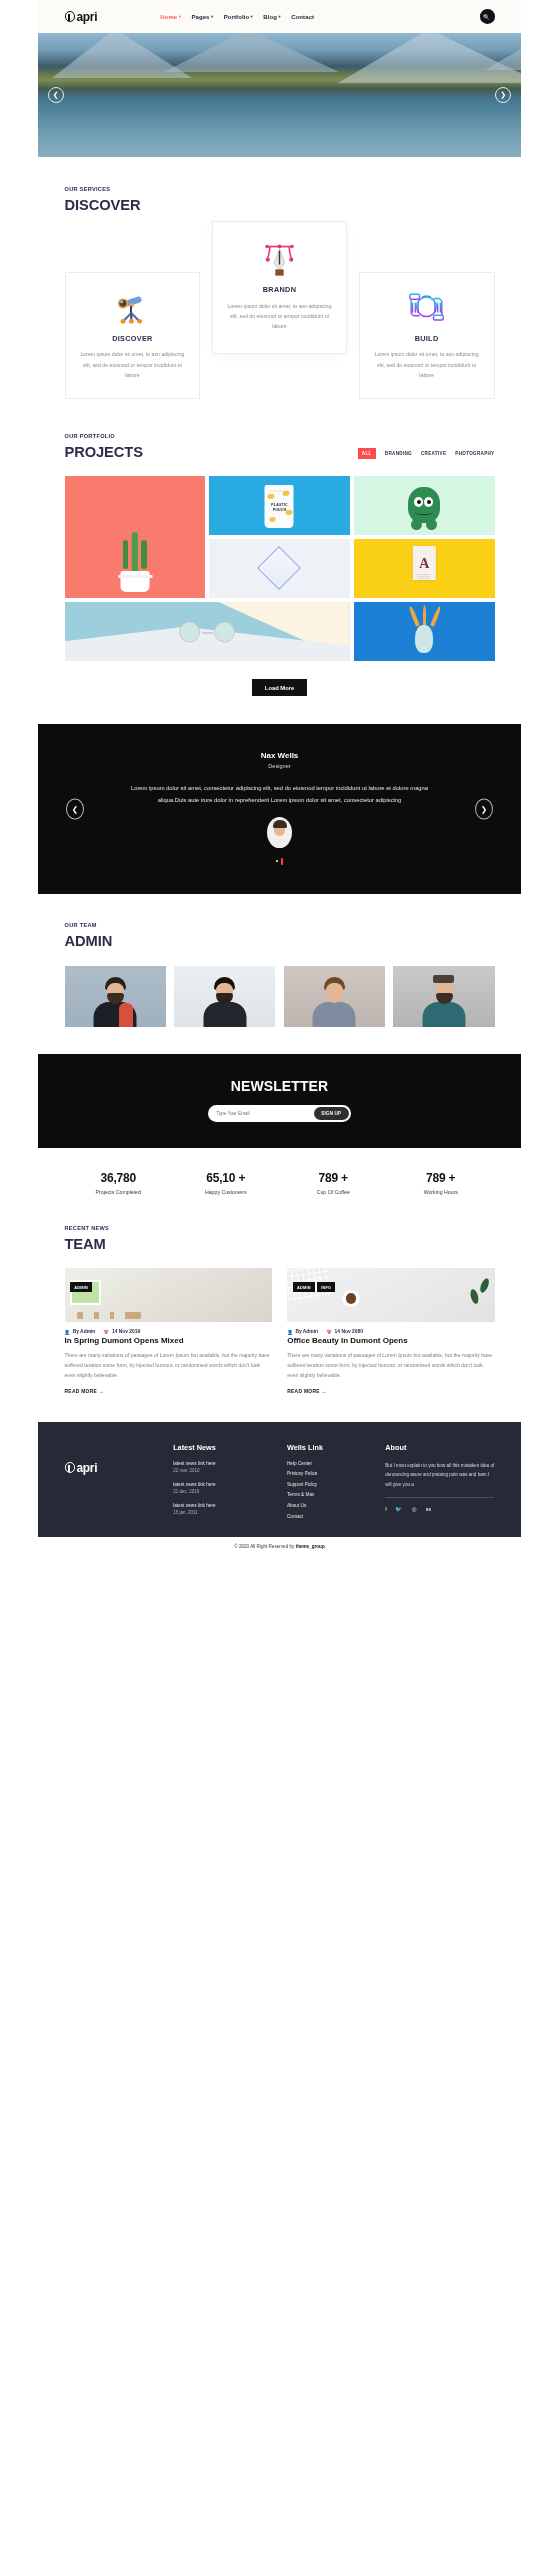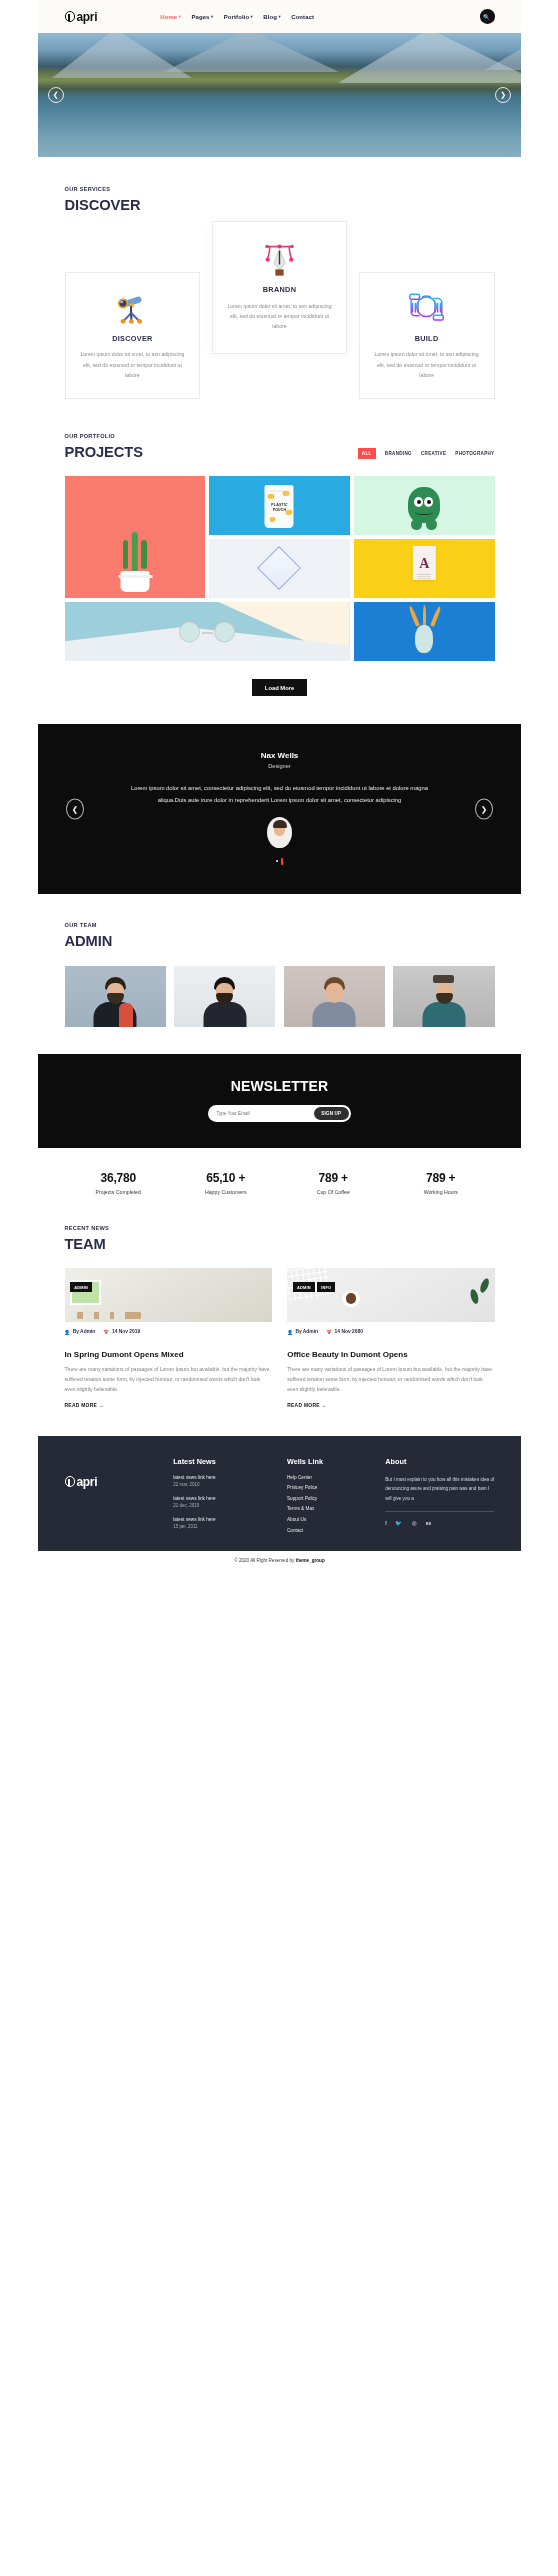--- a/index.html
+++ b/index.html
@@ -294,21 +294,21 @@
     background-size: 5.6px 5.6px; transform: rotate(-8deg); }
   .n2-cup { position:absolute; left:54px; top:21px; width:19.6px; height:19.6px; border-radius:50%; background:#fff; border:1.4px solid #e8e8e8; }
   .n2-cup::after { content:""; position:absolute; inset:3.5px; border-radius:50%; background:#6b4226; }
   .n2-leaf { position:absolute; right:7px; top:9.8px; width:7px; height:15.4px; background:#2e5e36; border-radius:50% 50% 50% 50%; transform: rotate(22deg); }
   .n2-leaf.b { right:17px; top:21px; transform: rotate(-15deg); }
   .badges { position: absolute; left: 5.6px; top: 14px; display: flex; gap: 2.1px; }
   .badge { background: #111; color: #fff; font-size: 3.9px; font-weight: 700; letter-spacing: 0.2px; padding: 2.8px 4.2px; }
   .news-meta { display: flex; align-items: center; gap: 8.4px; margin-top: 7px; }
   .news-meta span { font-size: 4.9px; font-weight: 600; color: #2b2e4a; display: inline-flex; align-items: center; gap: 2.1px; }
   .mi { color: #ff4b4b; font-size: 4.9px; }
-  .news-title { font-size: 8px; font-weight: 800; color: #111; margin-top: 15px; }
+  .news-title { font-size: 8px; font-weight: 800; color: #111; margin-top: 1px; }
   .news-text { font-size: 5.1px; line-height: 2.05; color: #7e7e88; margin-top: 4.9px; }
   .read-more { font-size: 4.9px; font-weight: 700; letter-spacing: 0.3px; color: #111; margin-top: 7.7px; }
 
   
   .footer { background: #252a36; color: #fff; padding: 21px 26.5px 18px; }
   .footer-grid { display: grid; grid-template-columns: 0.95fr 1fr 0.85fr 1.05fr; gap: 9.8px; }
   .f-logo { padding-top: 18px; }
   .f-title { font-size: 7.3px; font-weight: 700; color: #fff; }
   .f-news-item { margin-top: 9px; }
   .f-news-link { font-size: 4.7px; color: #e7e7ea; }

